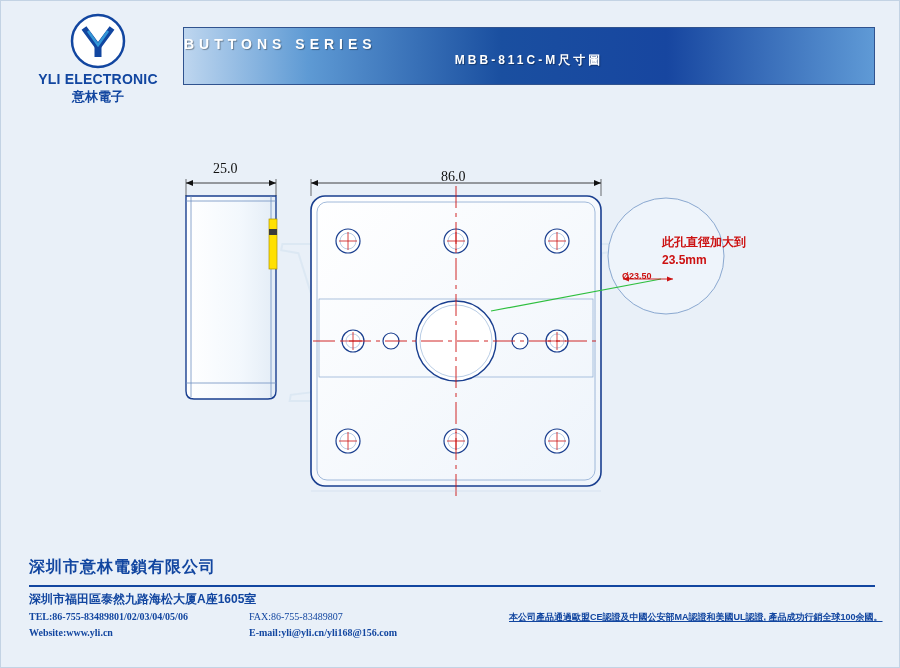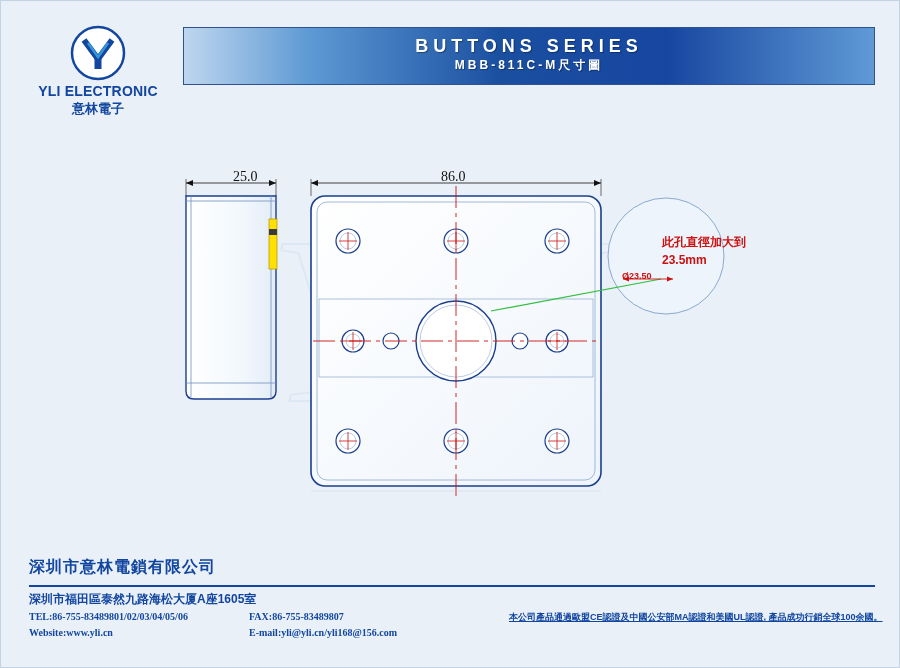--- a/index.html
+++ b/index.html
@@ -19,21 +19,21 @@
     height: 668px;
     background: #e9f0f8;
     border: 1px solid #c3d3e4;
     box-sizing: border-box;
   }
 
   
   .logo-block {
     position: absolute;
     left: 22px;
-    top: 24px;
+    top: 12px;
     width: 150px;
     text-align: center;
   }
   .logo-mark {
     width: 56px;
     height: 56px;
     margin: 0 auto;
   }
   .logo-name {
     color: #1246a0;
@@ -53,24 +53,23 @@
     position: absolute;
     left: 182px;
     top: 26px;
     width: 692px;
     height: 58px;
     background: linear-gradient(to right, #bed6ef 0%, #5e9ad4 18%, #1a4fa0 46%, #1746a0 70%, #5f9ad6 100%);
     border: 1px solid #30538f;
     box-sizing: border-box;
   }
   .title-main {
-    text-align: center;
     color: #ffffff;
     font-weight: bold;
-    font-size: 18px;
+    font-size: 14px;
     letter-spacing: 5px;
     margin-top: 8px;
     text-shadow: 1px 1px 1px rgba(0,0,0,0.35);
   }
   .title-sub {
     text-align: center;
     color: #ffffff;
     font-weight: bold;
     font-size: 12px;
     letter-spacing: 3px;
@@ -148,21 +147,21 @@
     color: #1246a0;
     font-weight: bold;
     font-size: 10px;
     font-family: "Liberation Serif", serif;
   }
   .fax {
     position: absolute;
     left: 248px;
     top: 62px;
     color: #1246a0;
-    font-weight: bold;
+    font-weight: normal;
     font-size: 10px;
     font-family: "Liberation Serif", serif;
   }
   .website {
     position: absolute;
     left: 28px;
     top: 78px;
     color: #1246a0;
     font-weight: bold;
     font-size: 10px;
@@ -336,21 +335,21 @@
         <path d="M622,178 l6,-2.5 l0,5 z" fill="#cc1111"></path>
         <path d="M672,178 l-6,-2.5 l0,5 z" fill="#cc1111"></path>
       </g>
 
       <g opacity="0.6">
         <line x1="310" y1="390" x2="600" y2="390" stroke="#b7c9de" stroke-width="0.6"></line>
       </g>
     </svg>
 
     
-    <div class="dim-label" style="left:212px; top:68px;margin-left:20px;">25.0</div>
+    <div class="dim-label" style="left:212px; top:60px;">25.0</div>
     <div class="dim-label" style="left:440px; top:68px;">86.0</div>
 
     
     <div class="callout-text" style="left:613px; top:134px;">此孔直徑加大到</div>
     <div class="callout-text" style="left:613px; top:152px;">23.5mm</div>
     <div class="callout-dim" style="left:621px; top:170px;">Ø23.50</div>
   </div>
 
   <div class="footer">
     <div class="company-cn">深圳市意林電鎖有限公司</div>

